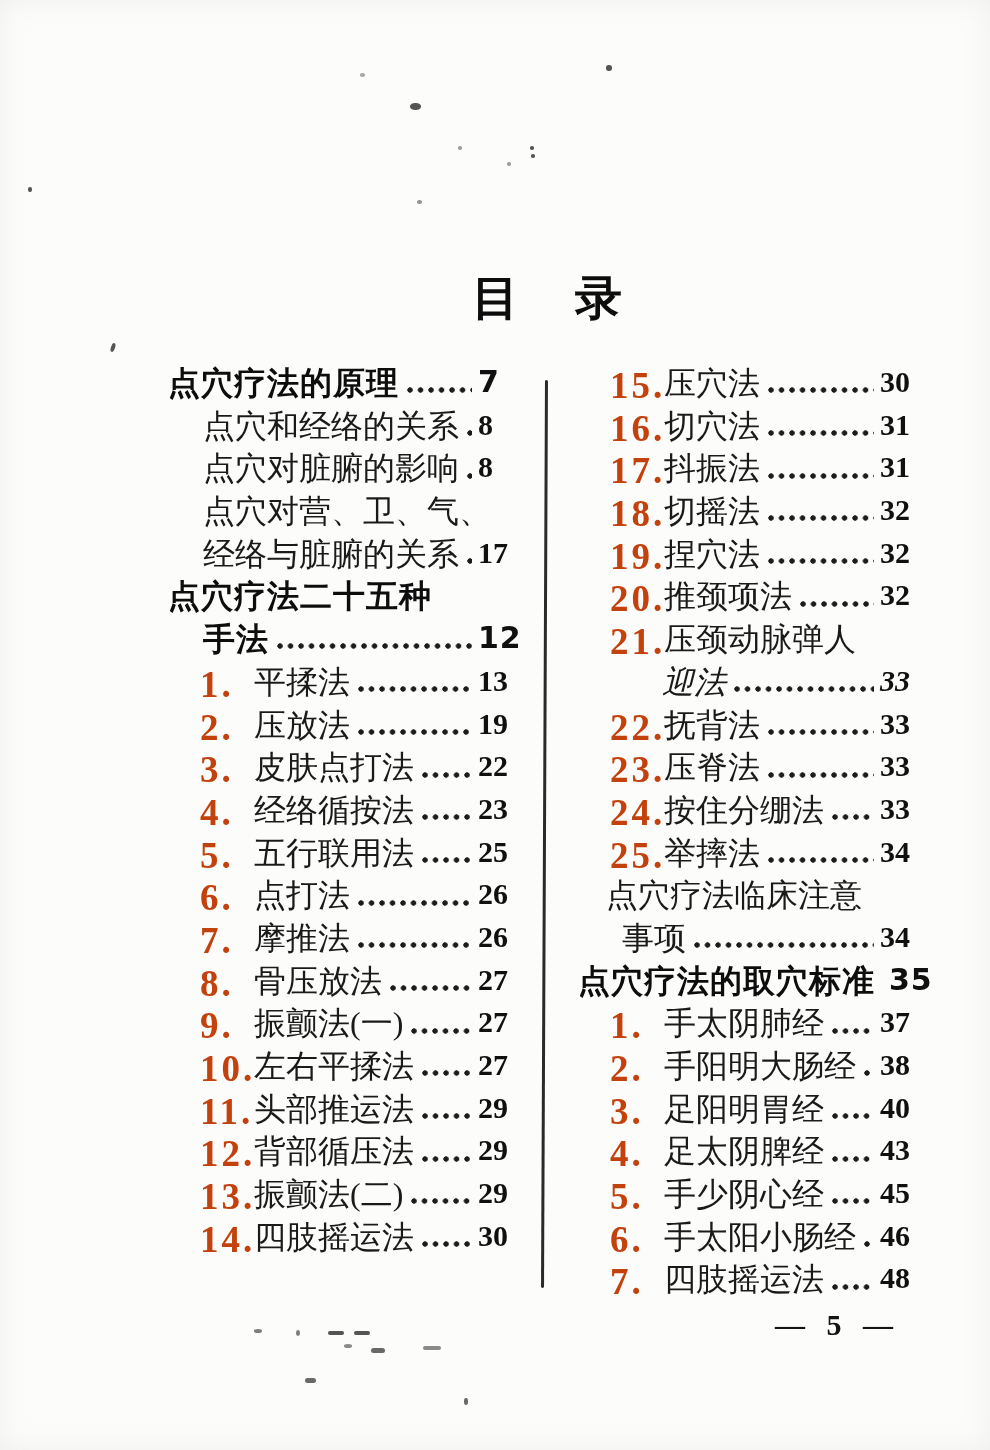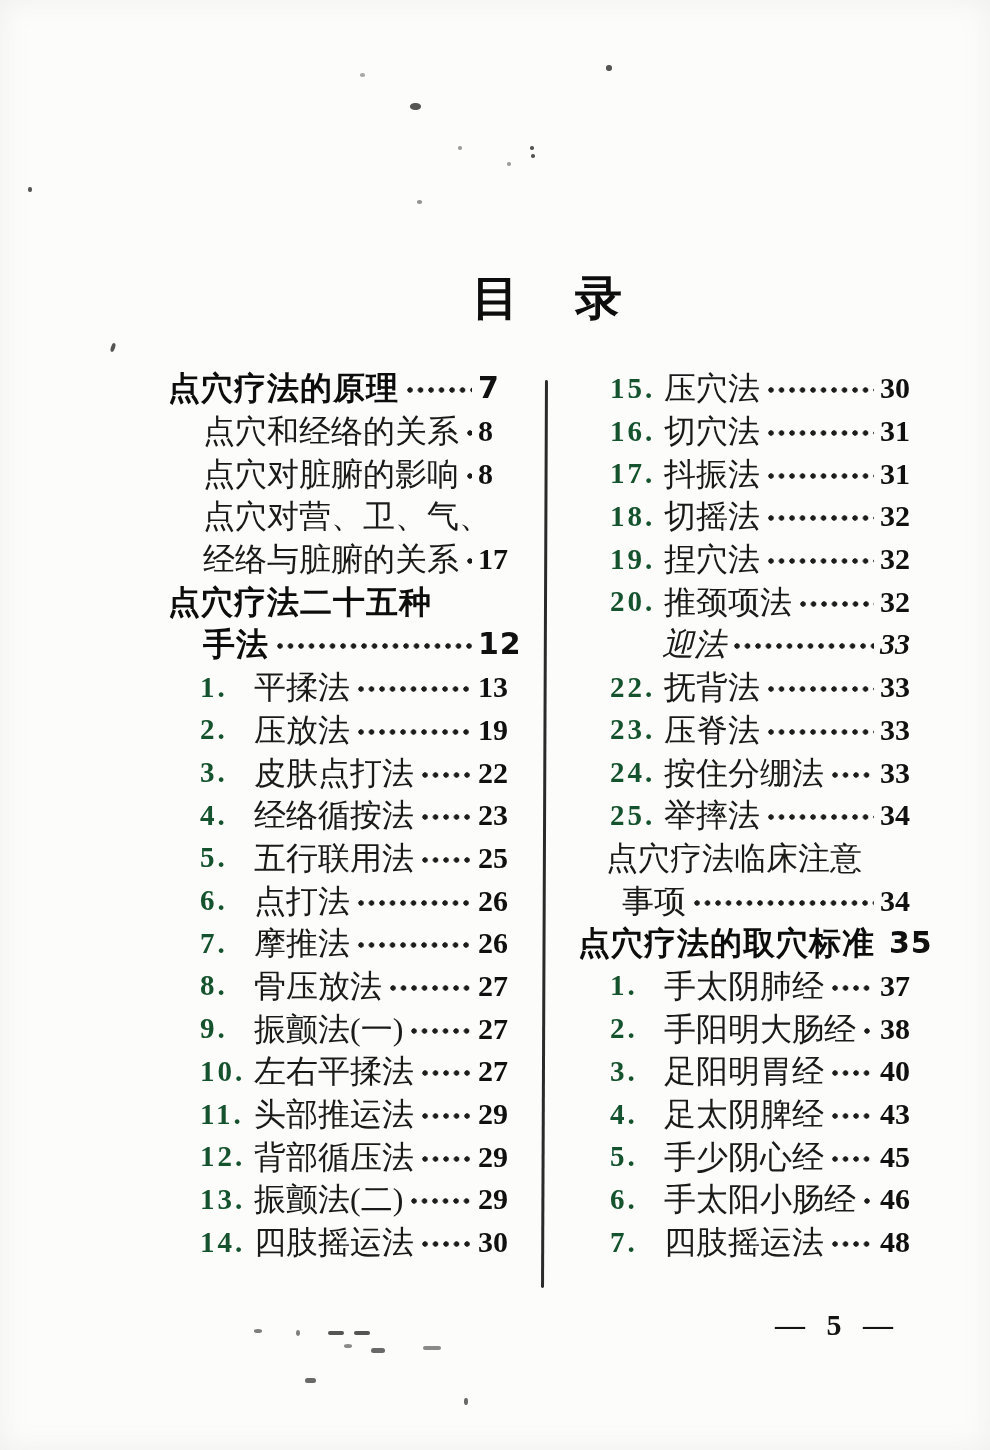--- a/index.html
+++ b/index.html
@@ -19,31 +19,31 @@
     position:absolute;left:472px;top:274px;width:150px;
     display:flex;justify-content:space-between;
     font-family:"DejaVu Sans","Liberation Sans",sans-serif;
     font-weight:700;font-size:47px;line-height:1;color:#0d0d0d;
   }
   
   .col{position:absolute;top:367px;}
   .col-left{left:168px;width:346px;}
   .col-right{left:578px;width:338px;}
   .row{
-    height:42.7px;display:flex;align-items:center;
+    height:42.7px;display:flex;
     font-size:32px;line-height:1;white-space:nowrap;
   }
   .row.bold{
     font-family:"DejaVu Sans","Liberation Sans",sans-serif;
     font-weight:700;font-size:32px;color:#0d0d0d;letter-spacing:1px;
   }
   .row.numbered{padding-left:32px;}
   .num{
     width:54px;flex:0 0 auto;
-    font-weight:700;font-size:29px;letter-spacing:3px;color:#14532d;
+    font-weight:700;font-size:37px;letter-spacing:3px;color:#c2410c;
   }
   .label{flex:0 0 auto;}
   .leader{
     flex:1 1 auto;align-self:center;height:10px;
     margin:4px 6px 0 8px;
     background-image:radial-gradient(circle at 3px 5px,#1c1c1c 2.4px,rgba(0,0,0,0) 3px);
     background-size:10.5px 10px;background-repeat:repeat-x;background-position:left center;
   }
   .page{
     width:36px;flex:0 0 auto;text-align:left;
@@ -222,20 +222,24 @@
         <span class="num">19.</span>
         <span class="label">捏穴法</span>
         <span class="leader"></span>
         <span class="page">32</span>
       </div>
       <div class="row numbered">
         <span class="num">20.</span>
         <span class="label">推颈项法</span>
         <span class="leader"></span>
         <span class="page">32</span>
+      </div>
+      <div class="row numbered">
+        <span class="num">21.</span>
+        <span class="label">压颈动脉弹人</span>
       </div>
       <div class="row" style="padding-left: 84px; font-style: italic;">
         <span class="label">迎法</span>
         <span class="leader"></span>
         <span class="page">33</span>
       </div>
       <div class="row numbered">
         <span class="num">22.</span>
         <span class="label">抚背法</span>
         <span class="leader"></span>

